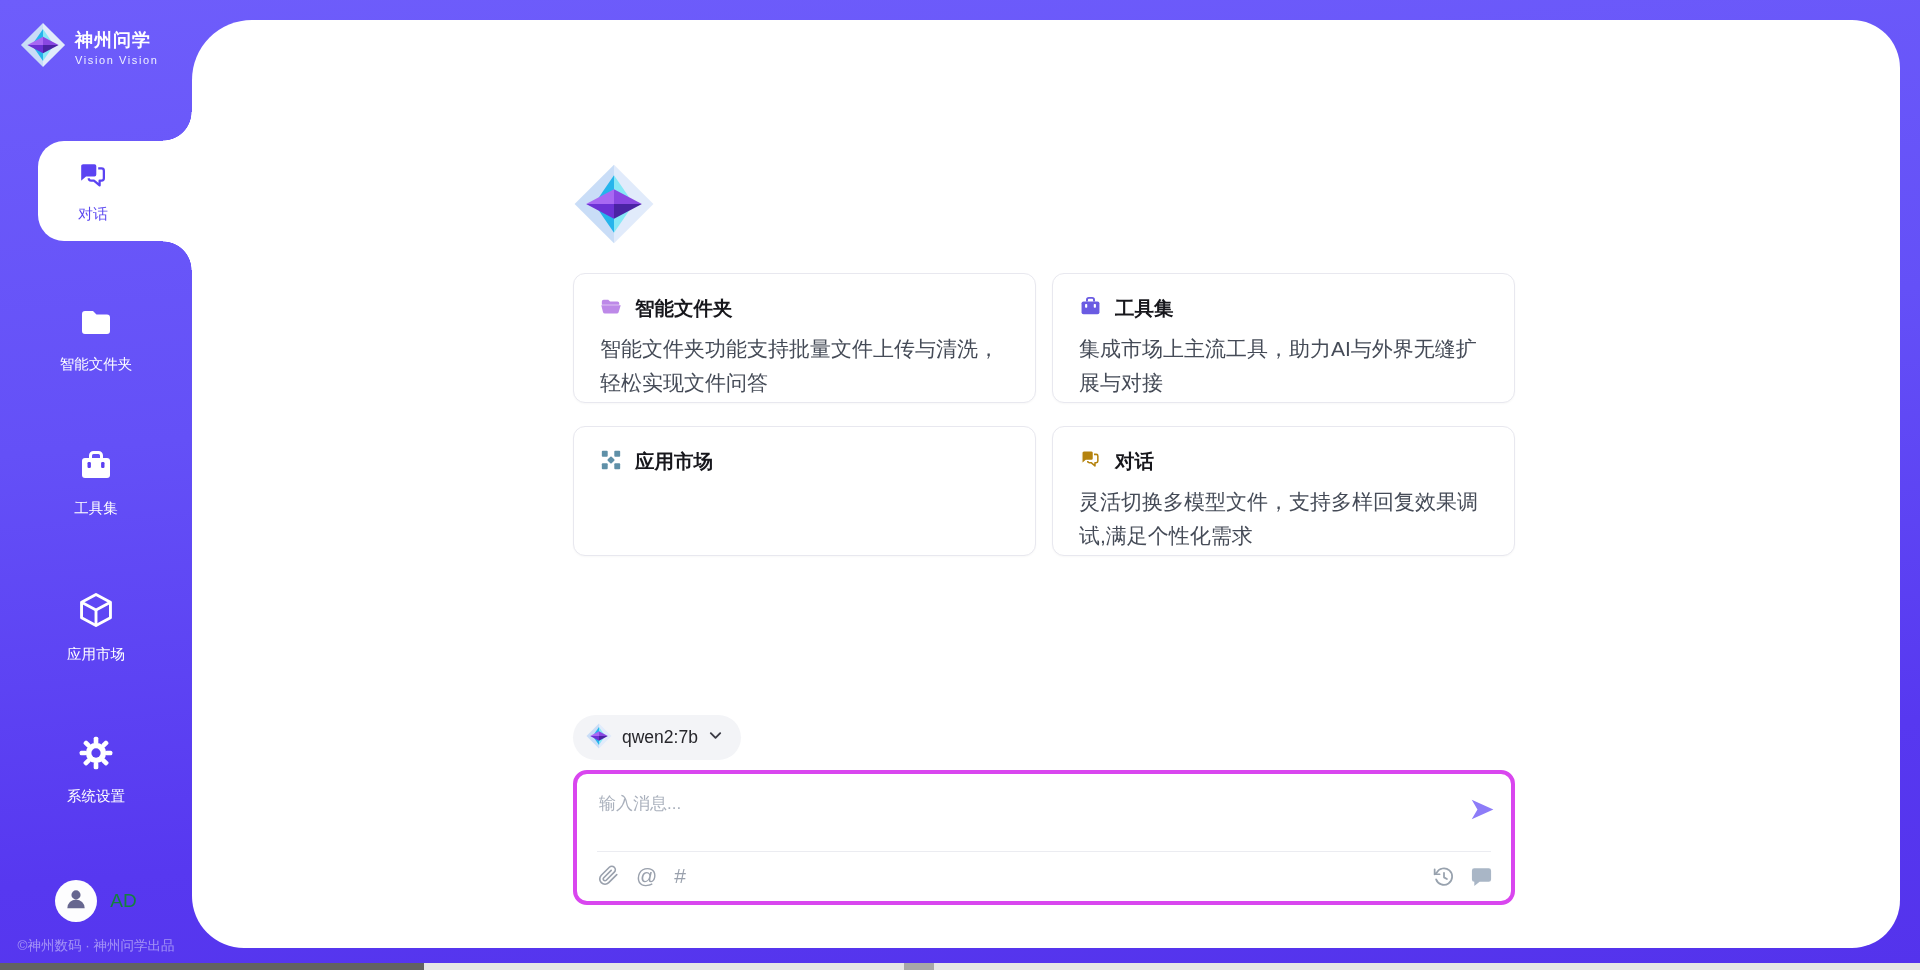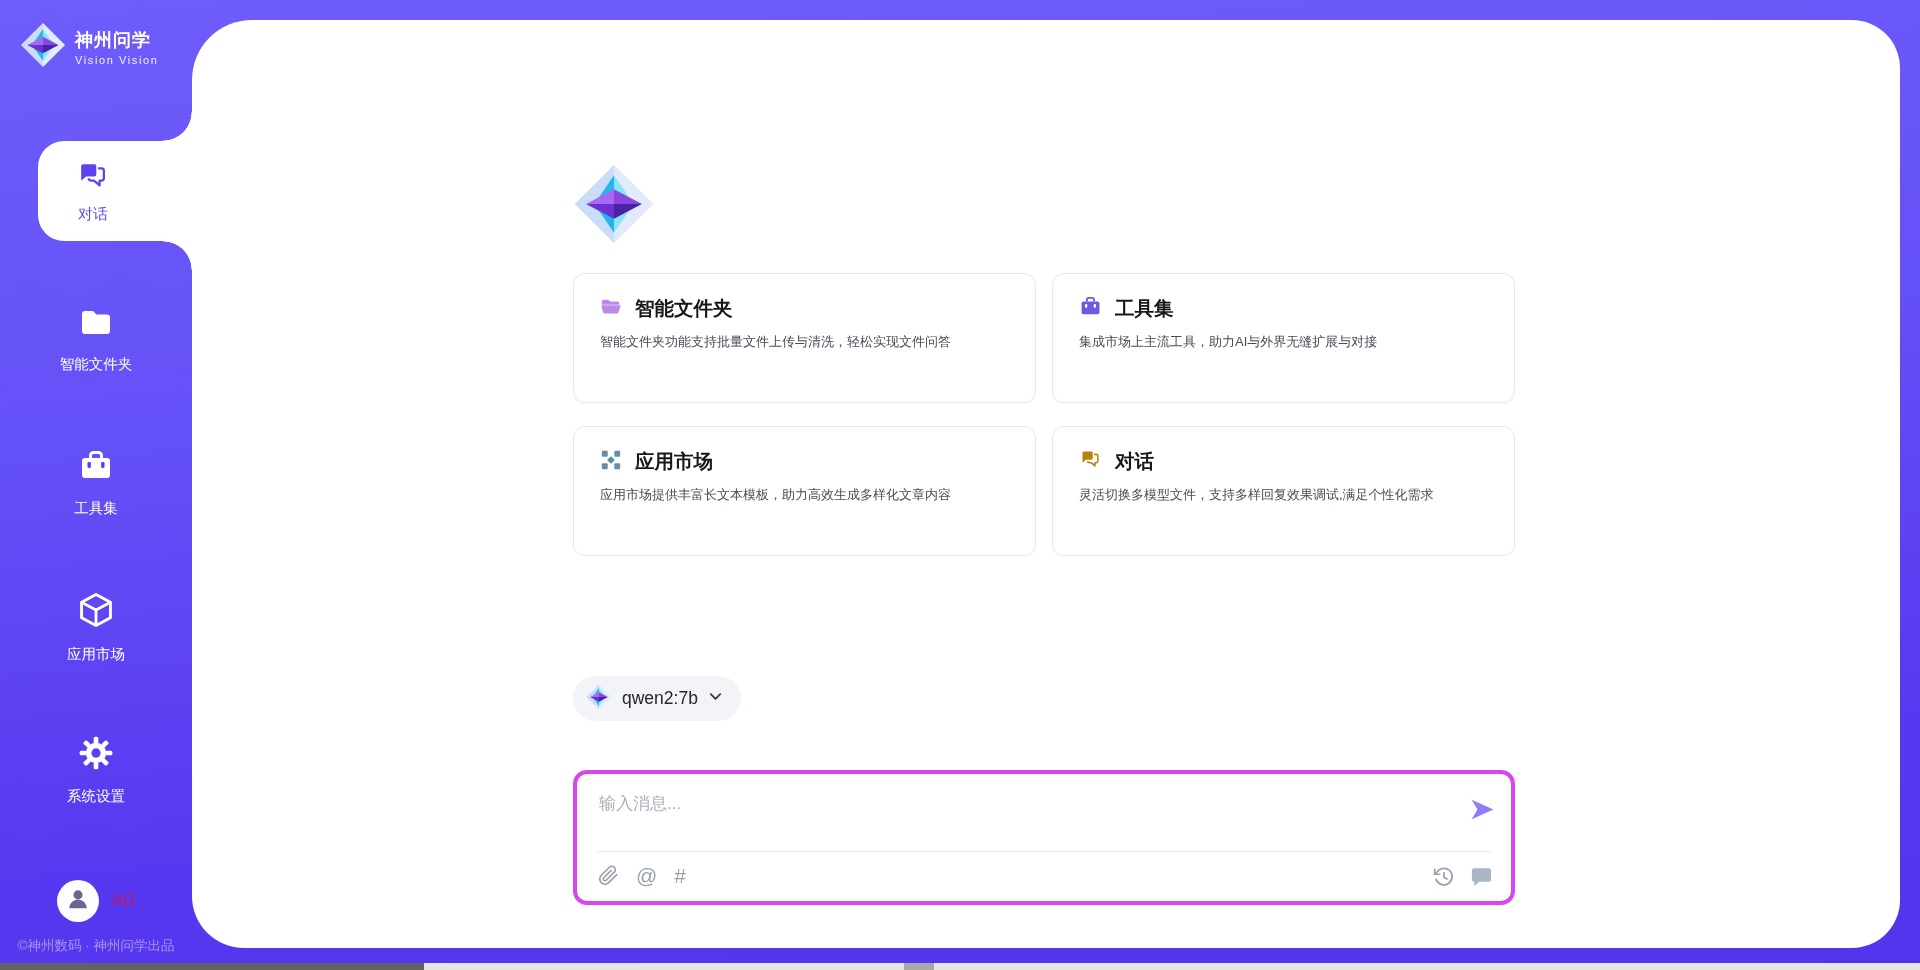--- a/index.html
+++ b/index.html
@@ -23,39 +23,39 @@
   .active-tab { left:38px; width:154px; top:133px; height:100px; background:#fff;
     border-radius:26px 0 0 26px; justify-content:center; gap:8px; padding-right:44px; }
   .active-tab .nav-label { color:#5b48f0; font-size:15px; }
   .active-tab::before { content:''; position:absolute; right:0; top:-29px; width:29px; height:29px;
     background:radial-gradient(circle 29px at 0% 0%, transparent 28.2px, #fff 28.8px); }
   .active-tab::after { content:''; position:absolute; right:0; bottom:-29px; width:29px; height:29px;
     background:radial-gradient(circle 29px at 0% 100%, transparent 28.2px, #fff 28.8px); }
 
   .user-row { position:absolute; top:872px; left:0; width:192px; display:flex; align-items:center; justify-content:center; gap:13px; cursor:pointer; }
   .avatar { width:42px; height:42px; border-radius:50%; background:#fdfdfe; display:flex; align-items:center; justify-content:center; }
-  .user-name { color:#be185d; font-size:16px; }
+  .user-name { color:#15803d; font-size:19px; }
   .copyright { position:absolute; top:929px; left:0; width:192px; text-align:center; font-size:13.5px; color:rgba(255,255,255,.45); white-space:nowrap; }
 
   
   .main { position:absolute; left:192px; top:20px; width:1708px; height:928px; background:#fff;
     border-radius:60px 48px 48px 52px; z-index:1; }
   .col { position:absolute; left:381px; top:0; width:942px; height:100%; }
 
   .greeting { position:absolute; top:143px; left:0; display:flex; align-items:center; gap:16px; }
   .greeting h1 { font-size:27px; font-weight:700; color:#15151a; letter-spacing:.3px; }
 
   .cards { position:absolute; top:253px; left:0; display:grid; grid-template-columns:463px 463px; column-gap:16px; row-gap:23px; }
   .card { width:463px; height:130px; background:#fff; border:1px solid #e8e8ef; border-radius:12px;
     padding:21px 26px; cursor:pointer; box-shadow:0 1px 2px rgba(20,20,40,.03); }
   .card-head { display:flex; align-items:center; gap:13px; }
   .card-title { font-size:19.5px; font-weight:700; color:#17171c; }
-  .card-desc { margin-top:10px; font-size:13px; color:#454b57; line-height:1.6; }
-
-  .model-pill { position:absolute; top:656px; left:0; height:45px; display:inline-flex; align-items:center;
+  .card-desc { margin-top:10px; font-size:21px; color:#454b57; line-height:1.6; }
+
+  .model-pill { position:absolute; top:695px; left:0; height:45px; display:inline-flex; align-items:center;
     gap:10px; padding:0 18px 0 13px; background:#f3f4f7; border-radius:23px; cursor:pointer; }
   .model-name { font-size:17.5px; color:#26262b; }
 
   .composer { position:absolute; top:750px; left:0; width:942px; height:135px; background:#fff;
     border:4px solid #d946ef; border-radius:14px; }
   .composer textarea { position:absolute; left:22px; top:18px; width:860px; height:46px; border:none; outline:none;
     resize:none; background:transparent; font-size:17px; color:#30323a; font-family:inherit; }
   .composer textarea::placeholder { color:#a9b0bc; }
   .send-btn { position:absolute; right:16px; top:22px; cursor:pointer; line-height:0; }
   .composer .divider { position:absolute; left:20px; right:20px; top:77px; height:1px; background:#ebecf1; }
@@ -203,21 +203,20 @@
           <div class="card-head">
       <span><svg width="22" height="22" viewBox="0 0 24 24" fill="#5f90a8">
 <rect x="2" y="2" width="6.4" height="6.4" rx="1"></rect>
                 <rect x="15.6" y="2" width="6.4" height="6.4" rx="1"></rect>
 <rect x="2" y="15.6" width="6.4" height="6.4" rx="1"></rect>
                 <rect x="15.6" y="15.6" width="6.4" height="6.4" rx="1"></rect>
 <rect x="9" y="9" width="6" height="6" rx="1" transform="rotate(45 12 12)"></rect>
               </svg></span>
       <span class="card-title">应用市场</span>
           </div>
-    <div class="card-desc">应用市场提供丰富长文本模板，助力高效生成多样化文章内容</div>
         </div>
         <div class="card">
           <div class="card-head">
       <span><svg width="23" height="23" viewBox="0 0 36 36">
 <path d="M16 10 h11 a2.5 2.5 0 0 1 2.5 2.5 v8 a2.5 2.5 0 0 1 -2.5 2.5 h-2 v5 l-6 -5 h-3 a2.5 2.5 0 0 1 -2.5 -2.5 v-8 a2.5 2.5 0 0 1 2.5 -2.5 z" fill="none" stroke="#b5830e" stroke-width="2.4" stroke-linejoin="round"></path>
 <path d="M7.5 4.5 h12 a3 3 0 0 1 3 3 v9 a3 3 0 0 1 -3 3 H11 l-6.5 5.5 V7.5 a3 3 0 0 1 3 -3 z" fill="#b5830e" stroke="#fff" stroke-width="2"></path>
               </svg></span>
       <span class="card-title">对话</span>
           </div>
     <div class="card-desc">灵活切换多模型文件，支持多样回复效果调试,满足个性化需求</div>

